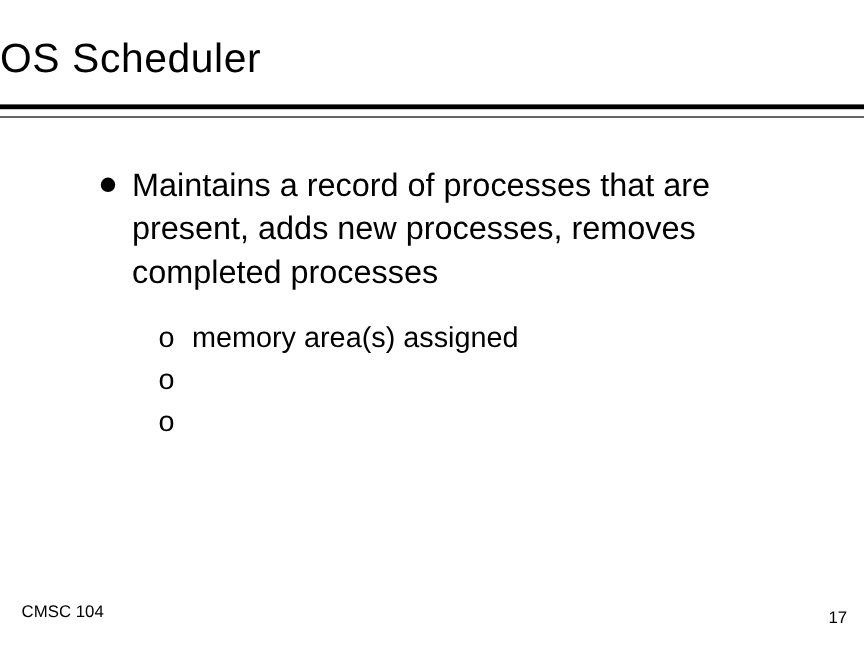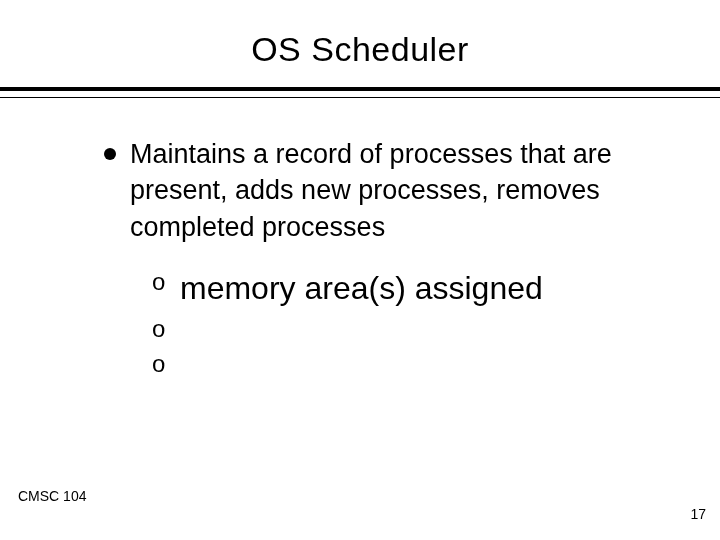--- a/index.html
+++ b/index.html
@@ -1,29 +1,29 @@
 <!DOCTYPE html>
 <html><head>
 <meta charset="utf-8">
 <style>
   * { margin: 0; padding: 0; box-sizing: border-box; }
   html, body { width: 720px; height: 540px; background: #fff; font-family: Arial, Helvetica, sans-serif; color: #000; }
   .slide { position: relative; width: 720px; height: 540px; }
-  .title { text-align: center; font-size: 34px; padding-top: 30px; padding-bottom: 18px; font-weight: normal; letter-spacing: 0.5px; }
+  .title { text-align: left; font-size: 34px; padding-top: 30px; padding-bottom: 18px; font-weight: normal; letter-spacing: 0.5px; }
   .divider { width: 100%; height: 4px; background: #000; margin-bottom: 6px; }
   .divider2 { width: 100%; height: 1px; background: #000; }
-  .body { padding: 38px 60px 0 100px; }
+  .body { padding: 38px 60px 0 80px; }
   .bullet-row { display: flex; align-items: flex-start; gap: 14px; margin-bottom: 14px; }
   .disc { width: 12px; height: 12px; background: #000; border-radius: 50%; flex-shrink: 0; margin-top: 12px; margin-left: 4px; }
   .bullet-text { font-size: 27px; line-height: 1.35; }
   .sub-list { padding-left: 52px; padding-top: 6px; }
   .sub-row { display: flex; align-items: flex-start; gap: 10px; }
   .sub-marker { font-size: 24px; line-height: 1.45; width: 18px; flex-shrink: 0; }
-  .sub-text { font-size: 32px; line-height: 1.45; }
-  .footer-left { position: absolute; left: 18px; bottom: 36px; font-size: 14px; }
+  .sub-text { font-size: 24px; line-height: 1.45; }
+  .footer-left { position: absolute; left: 18px; bottom: 23px; font-size: 14px; }
   .footer-right { position: absolute; right: 14px; bottom: 18px; font-size: 14px; }
 </style>
 </head>
 <body>
 
 <div class="slide">
 
   <div class="title">OS Scheduler</div>
   <div class="divider"></div>
   <div class="divider2"></div>

